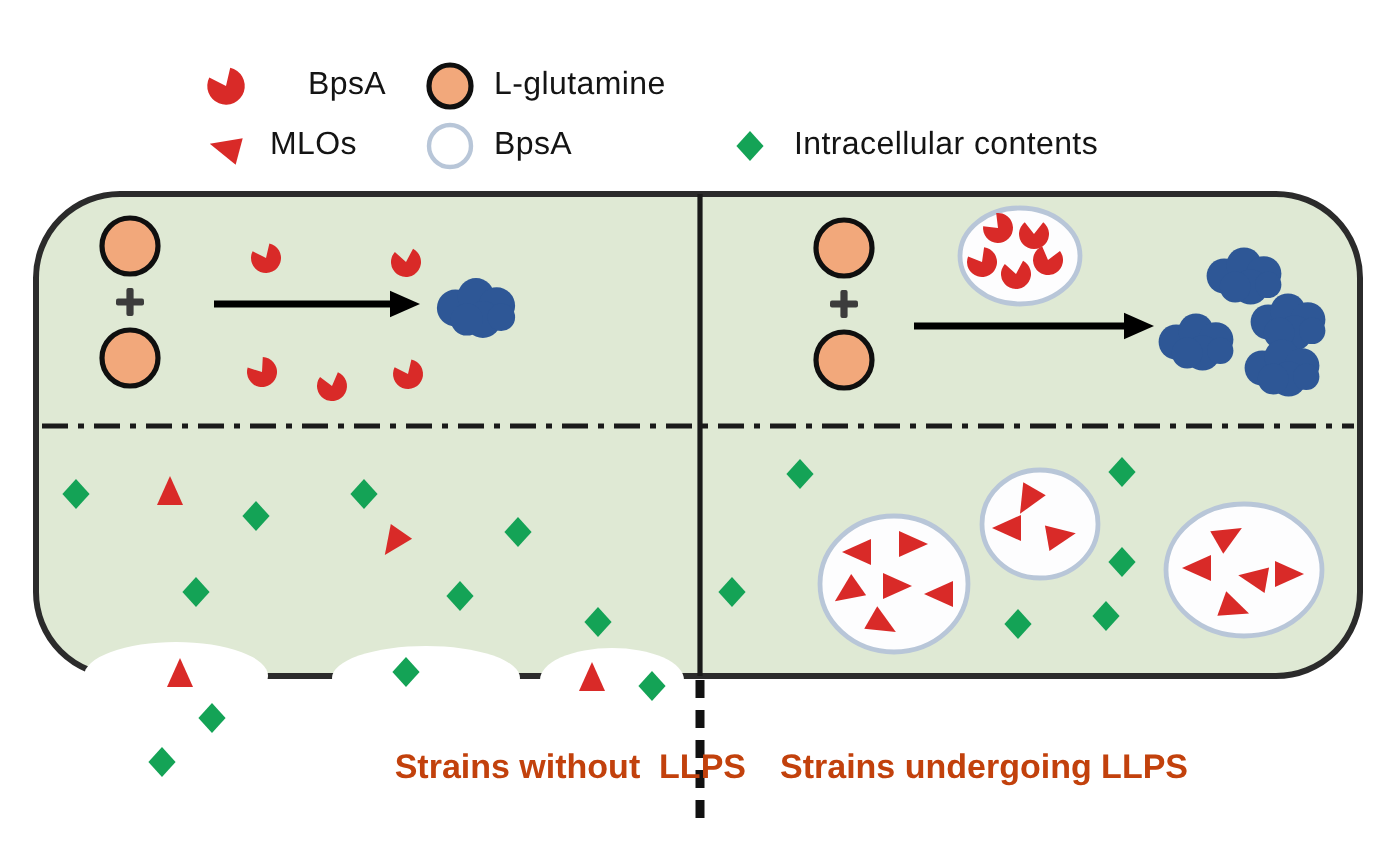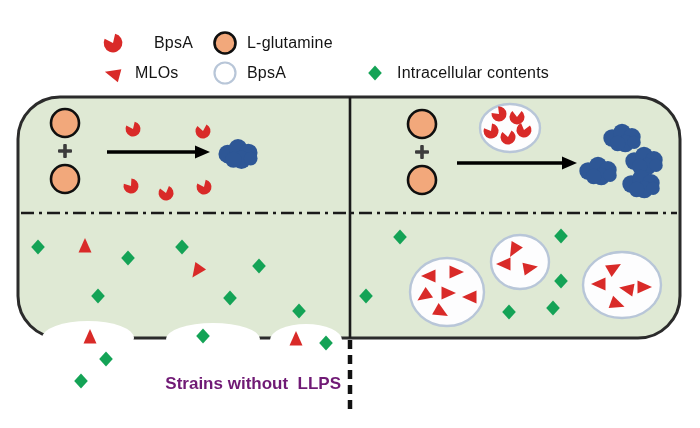--- a/index.html
+++ b/index.html
@@ -2,21 +2,21 @@
 <html><head>
 <meta charset="utf-8">
 <style>
   html,body{margin:0;padding:0;background:#fff;}
   .stage{position:relative;width:700px;height:428px;background:#ffffff;overflow:hidden;
          font-family:"Liberation Sans","DejaVu Sans",sans-serif;}
   #cell-svg{position:absolute;left:0;top:0;}
   #legend{position:absolute;left:0;top:0;width:700px;height:95px;}
   .leg-item{position:absolute;display:flex;align-items:center;gap:5px;height:28px;}
   .leg-label{font-size:16px;color:#141414;letter-spacing:.2px;white-space:pre;}
-  .panel-label{position:absolute;font-size:17px;font-weight:bold;color:#701a75;white-space:pre;}
+  .panel-label{position:absolute;font-size:17px;font-weight:bold;color:#c2410c;white-space:pre;margin-left:32px;}
   #label-left{left:0;top:374px;width:341px;text-align:right;}
   #label-right{left:358px;top:374px;}
 </style>
 </head>
 <body>
 
 <div class="stage">
   <svg id="cell-svg" width="700" height="428" viewBox="0 0 700 428">
       <rect x="18" y="97" width="662" height="241" rx="42" fill="#dfe9d4" stroke="#2b2b2b" stroke-width="3"></rect>
       <ellipse cx="88" cy="338" rx="46" ry="17" fill="#ffffff"></ellipse>
@@ -253,13 +253,14 @@
       <div class="leg-item" style="left: 358px; top: 59px;">
         <svg width="34" height="26" viewBox="-17 -13 34 26">
           <g transform="translate(0,0)">
             <polygon points="0,-7.5 6.8,0 0,7.5 -6.8,0" fill="#14a356"></polygon>
           </g>
         </svg>
         <span class="leg-label">Intracellular contents</span>
       </div>
     </div>
   <div id="label-left" class="panel-label">Strains without  LLPS</div>
+  <div id="label-right" class="panel-label">Strains undergoing LLPS</div>
 </div>
 
 </body></html>

